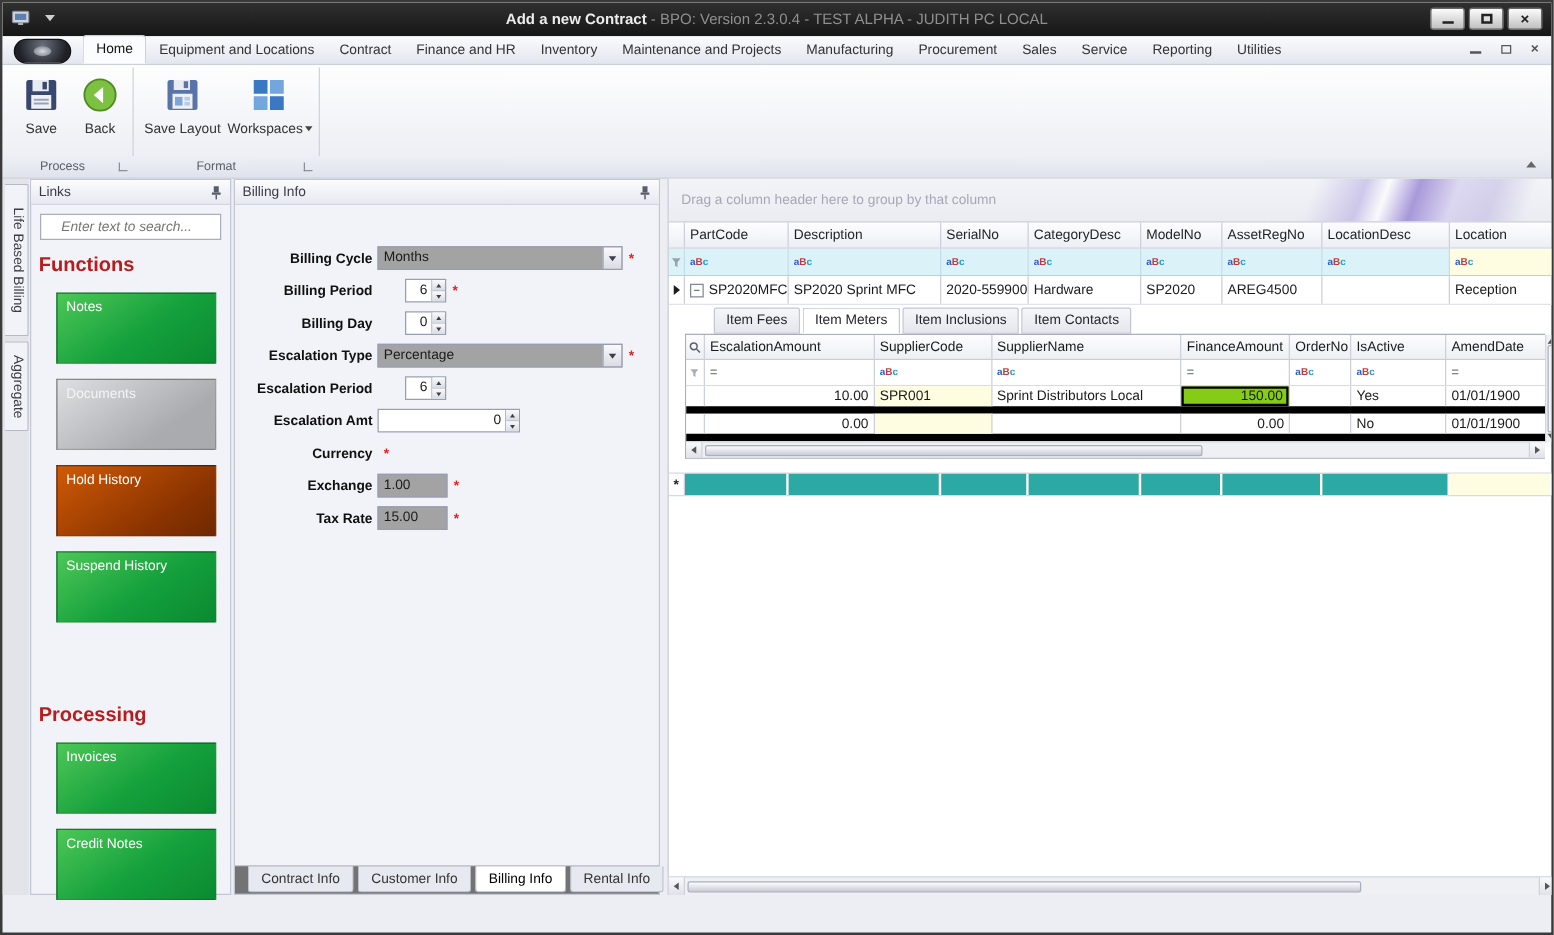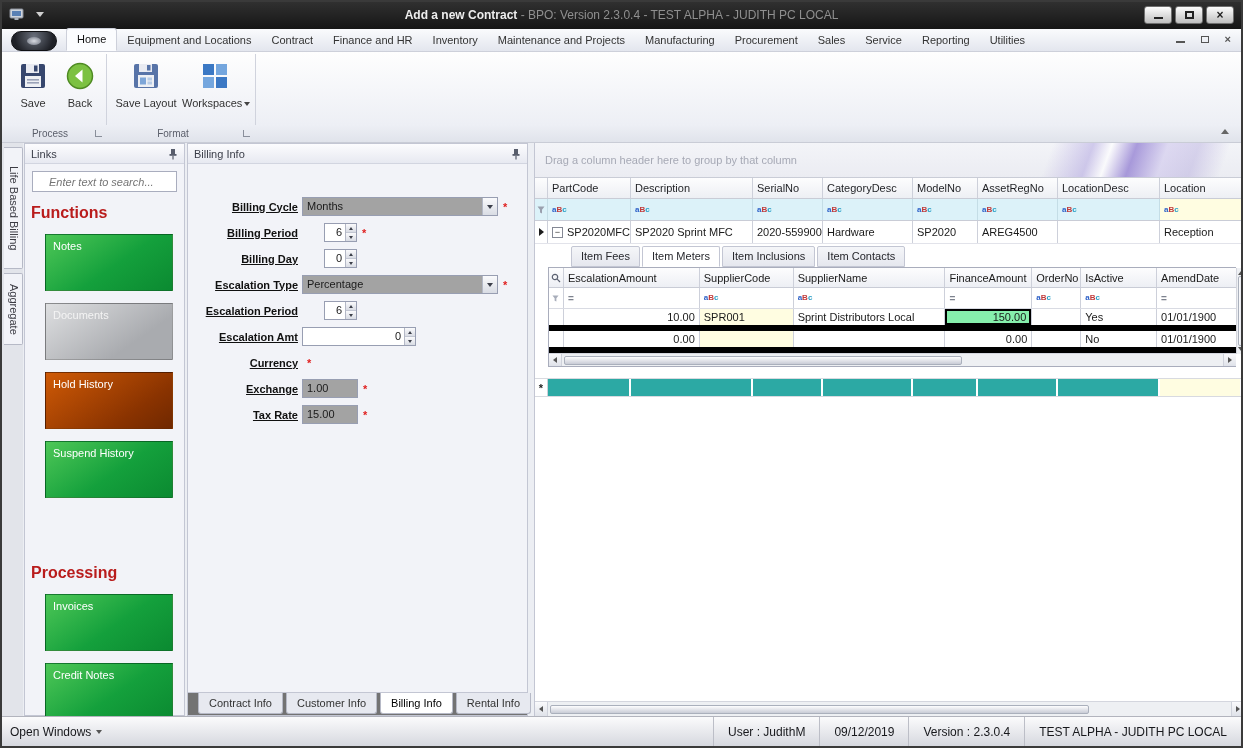--- a/index.html
+++ b/index.html
@@ -58,21 +58,21 @@
   .links-heading { font-size:16px; font-weight:bold; margin:12px 0 12px 6px; color:#b91c1c; }
   .tile { width:128px; height:57px; margin:0 0 12px 20px; color:#fff; padding:5px 7px; border:1px solid rgba(0,0,0,.28); cursor:default; }
   .tile.green { background:linear-gradient(145deg,#4ec757 0%,#14a03c 55%,#0b8a31 100%); }
   .tile.gray { background:linear-gradient(145deg,#dedfe1 0%,#a9abaf 70%); color:#f4f4f4; }
   .tile.orange { background:linear-gradient(145deg,#cf5a06 0%,#8a3300 70%,#702800 100%); }
   .tiles-gap { height:42px; }
 
   
   .form { padding-top:33px; }
   .frow { display:flex; align-items:center; height:19px; margin-bottom:7px; }
-  .frow label { width:110px; text-align:right; font-weight:bold; margin-right:4px; color:#101010; white-space:nowrap;text-decoration:underline; }
+  .frow label { width:110px; text-align:right; font-weight:bold; margin-right:4px; color:#101010; white-space:nowrap; }
   .combo { width:196px; height:19px; background:#a3a3a3; border:1px solid #989eb2; display:flex;gap:47px; }
   .combo .val { flex:1; padding:2px 4px; overflow:hidden; white-space:nowrap; }
   .drop-btn { width:15px; background:linear-gradient(#fafafc,#d9dce4); border-left:1px solid #b4b8c6; display:flex; align-items:center; justify-content:center; }
   .tri-dn { width:0; height:0; border-left:3px solid transparent; border-right:3px solid transparent; border-top:4px solid #3c3f4a; }
   .spin { height:19px; background:#fff; border:1px solid #989eb2; display:flex; }
   .spin.small { width:33px; margin-left:22px; }
   .spin.wide { width:114px; }
   .spin .val { flex:1; text-align:right; padding:2px 3px; }
   .spin .sbtns { width:11px; display:flex; flex-direction:column; border-left:1px solid #b4b8c6; }
   .spin .sbtns div { flex:1; background:linear-gradient(#fafafc,#d9dce4); display:flex; align-items:center; justify-content:center; }
@@ -113,21 +113,21 @@
   .dtab { padding:3px 9px 4px; border:1px solid #c3c6d3; background:linear-gradient(#f5f6f9,#e5e7ee); margin-right:2px; border-radius:2px 2px 0 0; color:#26272c; white-space:nowrap; }
   .dtab.active { background:#fff; border-bottom-color:#fff; }
   .dgrid { border:1px solid #a9adbc; border-right:none; width:688px; }
   .dc-ind{width:15px; padding:0; justify-content:center;}
   .dc0{width:136px}.dc1{width:94px}.dc2{width:152px}.dc3{width:87px}.dc4{width:49px}.dc5{width:76px}.dc6{width:79px; border-right:none;}
   .dhead { height:20px; background:linear-gradient(#fdfdfe,#edeff4); border-bottom:1px solid #c9ccd6; }
   .dfilter { height:21px; background:#fff; border-bottom:1px solid #d9dbe3; }
   .ddata { height:22px; background:#fff; border-bottom:6px solid #000000; }
   .cell-yellow { background:#fffde1; }
   .num { justify-content:flex-end; }
-  .cell-focus { border:2px solid #000; height:16px; width:100%; display:flex; align-items:center; justify-content:flex-end; padding:0 3px; background:#86efac; }
+  .cell-focus { border:2px solid #000; height:16px; width:100%; display:flex; align-items:center; justify-content:flex-end; padding:0 3px; background:#84cc16; }
 
   
   .hscroll { height:13px; background:#eef0f3; border-top:1px solid #d4d6de; display:flex; align-items:center; }
   .sc-btn { width:13px; height:100%; background:linear-gradient(#fafafc,#dfe2e9); border-right:1px solid #cfd2db; display:flex; align-items:center; justify-content:center; flex:none; }
   .sc-btn.right { border-right:none; border-left:1px solid #cfd2db; }
   .sc-thumb { height:9px; background:linear-gradient(#fdfdfe,#c9ccd6); border:1px solid #aab0bc; border-radius:2px; }
   .tri-l { width:0; height:0; border-top:3px solid transparent; border-bottom:3px solid transparent; border-right:4px solid #555; }
   .tri-r { width:0; height:0; border-top:3px solid transparent; border-bottom:3px solid transparent; border-left:4px solid #555; }
   .tri-u { width:0; height:0; border-left:3px solid transparent; border-right:3px solid transparent; border-bottom:4px solid #555; }
   .tri-d { width:0; height:0; border-left:3px solid transparent; border-right:3px solid transparent; border-top:4px solid #555; }
@@ -590,26 +590,14 @@
             <span class="tri-l"></span>
           </div>
         <div class="sc-thumb" style="width:76%; margin-left:2px;"></div>
         <div class="sc-btn right" style="margin-left:auto;">
             <span class="tri-r"></span>
           </div>
       </div>
     </div>
   </div>
 
-  <div class="statusbar">
-    <div class="sb-left">
-      <span>Open Windows</span>
-      <span class="tri-d"></span>
-    </div>
-    <div class="sb-right">
-      <div class="sb-seg">User : JudithM</div>
-      <div class="sb-seg">09/12/2019</div>
-      <div class="sb-seg">Version : 2.3.0.4</div>
-      <div class="sb-seg">TEST ALPHA - JUDITH PC LOCAL</div>
-    </div>
-  </div>
 
 </div>
 
 </body></html>

